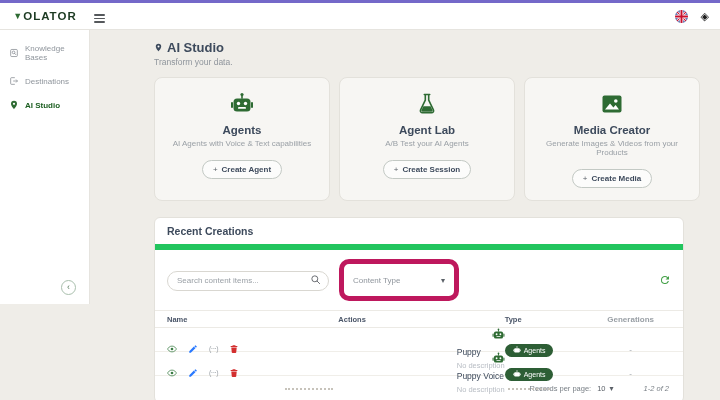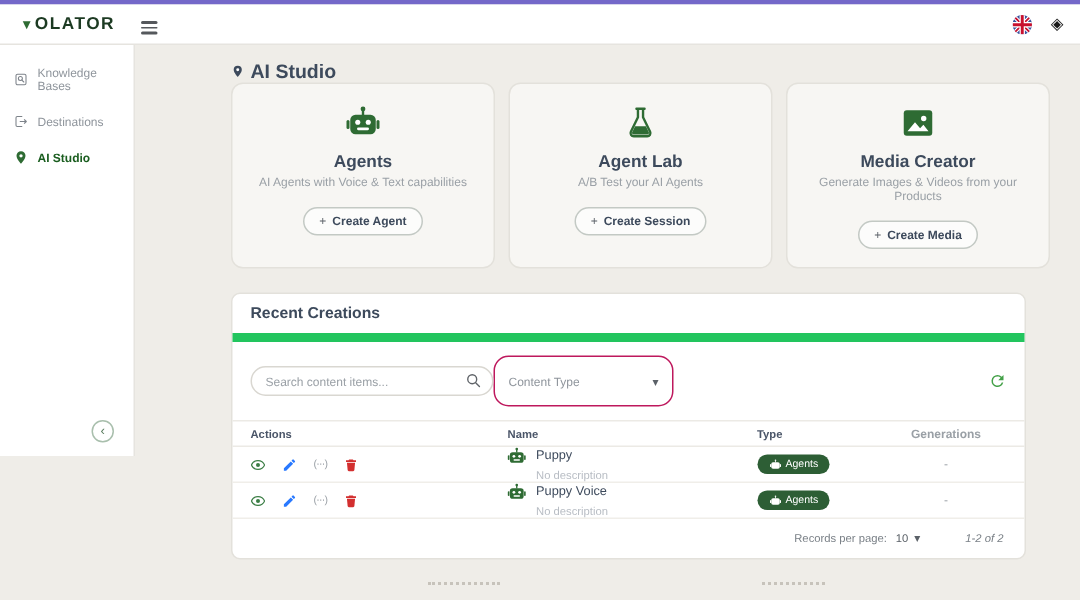--- a/index.html
+++ b/index.html
@@ -40,39 +40,39 @@
   .card { flex:1; background:#f7f6f3; border:1px solid #e3e1db; border-radius:8px; padding:14px 8px 12px; display:flex; flex-direction:column; align-items:center; text-align:center; }
   .card-icon { width:24px; height:24px; color:#2e6b33; }
   .card-title { font-size:11.5px; font-weight:bold; color:#3d4a5c; margin-top:8px; }
   .card-desc { font-size:8px; color:#9aa0a6; margin-top:3px; }
   .card-btn { margin-top:12px; display:inline-flex; align-items:center; gap:4px; border:1px solid #c3c9c4; border-radius:10px; background:#fcfcfb; padding:4px 10px; font-size:8px; font-weight:bold; color:#3d4a5c; cursor:pointer; }
   .card-btn .plus { font-weight:normal; color:#5b6168; }
 
   
   .panel { margin:16px 16px 0 0; background:#fff; border:1px solid #e3e1db; border-radius:6px; }
   .panel-head { padding:7px 12px; border-bottom:6px solid #22c55e; font-size:10.5px; font-weight:bold; color:#3d4a5c; }
-  .controls { display:flex; align-items:center; padding:9px 12px; }
+  .controls { display:flex; align-items:center; gap:10px; padding:9px 12px; }
   .search-box { position:relative; width:162px; }
   .search-box input { width:100%; height:20px; border:1px solid #d9d7d1; border-radius:10px; background:#fff; padding:0 24px 0 9px; font-size:8px; color:#5b6168; outline:none; font-family:"Liberation Sans",sans-serif; }
   .search-box input::placeholder { color:#9aa0a6; }
   .search-ic { position:absolute; right:8px; top:4.5px; width:11px; height:11px; color:#5f6368; cursor:pointer; }
-  .select-box { width:120px; height:20px; border:1px solid #be185d; border-radius:10px; display:flex; align-items:center; justify-content:space-between; padding:16px 9px; font-size:8px; color:#8f959c; cursor:pointer; background:#fff; }
+  .select-box { width:120px; height:20px; border:5px solid #be185d; border-radius:10px; display:flex; align-items:center; justify-content:space-between; padding:16px 9px; font-size:8px; color:#8f959c; cursor:pointer; background:#fff; }
   .caret { color:#5b6168; font-size:8px; }
   .refresh-btn { margin-left:auto; width:12px; height:12px; color:#43a047; cursor:pointer; }
 
   .thead, .trow { display:grid; grid-template-columns:34% 33% 17% 16%; align-items:center; padding:0 12px; }
   .thead { height:18px; border-top:1px solid #eceae5; border-bottom:1px solid #eceae5; font-size:7.5px; font-weight:bold; color:#4a5568; }
   .trow { height:24px; border-bottom:1px solid #f0eee9; }
   .actions { display:flex; align-items:center; gap:11px; }
   .act { width:10px; height:10px; cursor:pointer; }
   .act.view { color:#3a7d44; }
   .act.edit { color:#2979ff; }
   .act.code { width:auto; color:#9aa0a6; font-size:7px; letter-spacing:-0.5px; line-height:10px; }
   .act.del  { color:#d32f2f; }
-  .name-cell { display:flex; align-items:flex-start; gap:6px; }
+  .name-cell { display:flex; align-items:flex-end; gap:6px;flex-direction:column; }
   .avatar { width:13px; height:13px; color:#2e6b33; flex:none; }
   .nm { font-size:8.5px; color:#3d4a5c; }
   .nd { font-size:7.5px; color:#b8bdc4; margin-top:4px; }
   .badge { display:inline-flex; align-items:center; gap:3px; background:#2d5e35; color:#fff; font-size:7px; padding:2.5px 8px; border-radius:9px; }
   .badge .bic { width:8px; height:8px; color:#fff; }
   .gen { font-size:8px; color:#9aa0a6; text-align:center; }
 
   .pager { display:flex; justify-content:flex-end; align-items:center; gap:6px; padding:8px 14px 9px; font-size:7.5px; color:#7a8087; }
   .pp-select { display:inline-flex; align-items:center; gap:4px; cursor:pointer; color:#5b6168; }
   .pp-range { margin-left:24px;font-style:italic; }
@@ -200,20 +200,21 @@
 
     <main>
       <div class="title-row">
         <span class="pin">
             <svg class="use">
               <use href="#s-pin"></use>
             </svg>
           </span>
         <span class="page-title">AI Studio</span>
       </div>
+      <div class="page-sub">Transform your data.</div>
 
       <div class="cards">
         <div class="card">
           <span class="card-icon">
               <svg class="use">
                 <use href="#s-robot"></use>
               </svg>
             </span>
           <div class="card-title">Agents</div>
           <div class="card-desc">AI Agents with Voice &amp; Text capabilities</div>
@@ -267,22 +268,22 @@
             <span class="caret">▾</span>
           </div>
           <span class="refresh-btn">
               <svg class="use">
                 <use href="#s-refresh"></use>
               </svg>
             </span>
         </div>
 
         <div class="thead">
+          <div>Name</div>
           <div>Actions</div>
-          <div>Name</div>
           <div>Type</div>
           <div class="gen">Generations</div>
         </div>
 
         <div class="trow">
           <div class="actions">
             <span class="act view">
                 <svg class="use">
                   <use href="#s-eye"></use>
                 </svg>

